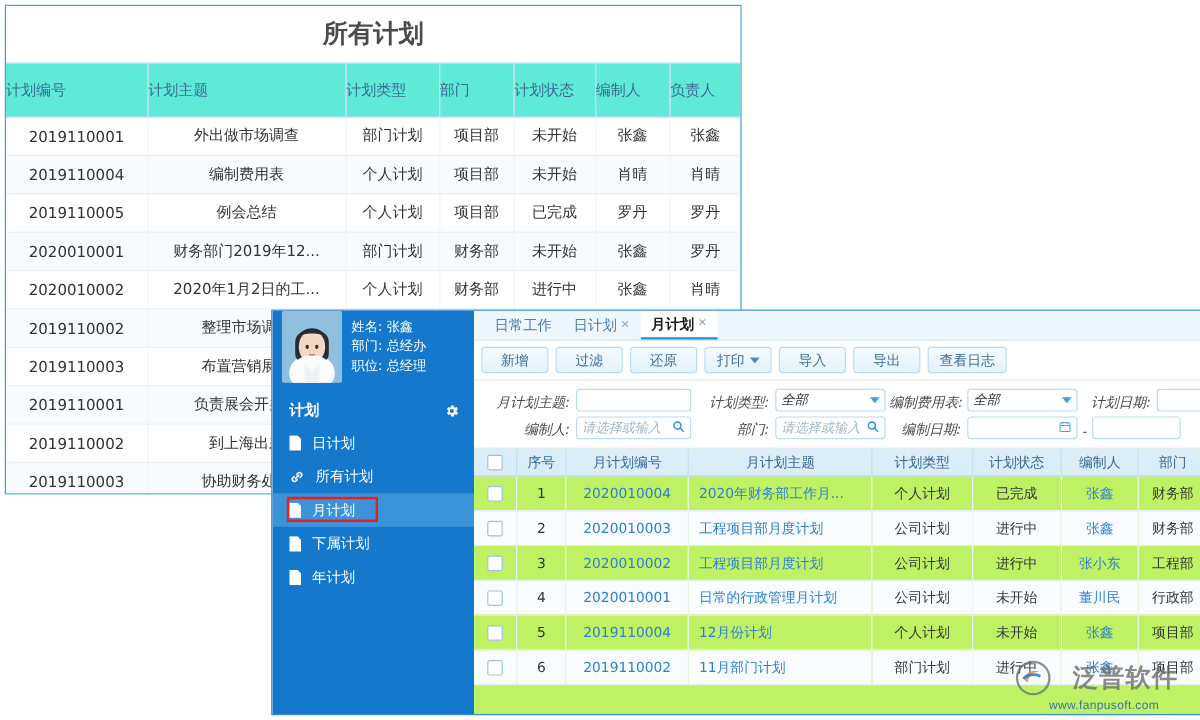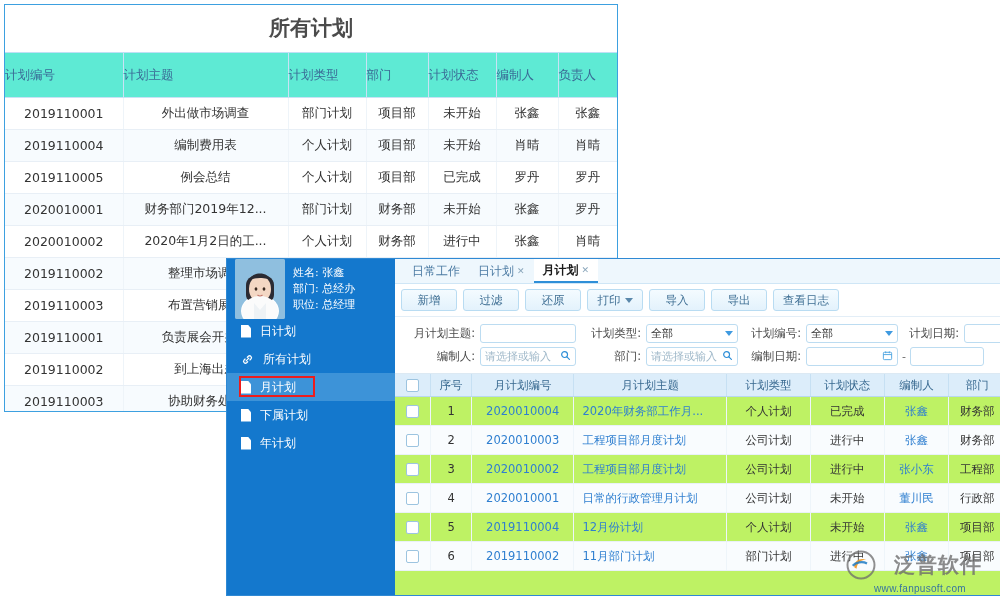--- a/index.html
+++ b/index.html
@@ -112,21 +112,21 @@
   }
   .caret{
     width:0;height:0;border-left:4px solid transparent;border-right:4px solid transparent;
     border-top:5px solid #5a88ab;
   }
 
   .filters{
     background:#fff;padding:5px 0 5px 6px;border-bottom:1px solid #dce9f3;
   }
   .frow{display:flex;align-items:center;height:23px;gap:0;}
-  .fgroup{display:flex;align-items:center;}
+  .fgroup{display:flex;align-items:flex-end;font-style:italic;}
   .flabel{font-size:11.5px;color:#4a4a4a;text-align:right;white-space:nowrap;}
   .fbox{
     height:19px;border:1px solid #bcdcf1;border-radius:3px;background:#fff;
     margin-left:5px;display:flex;align-items:center;padding:0 4px;box-sizing:border-box;
     font-size:11px;color:#333;
   }
   .fbox.ph{color:#9fb8c9;}
   .fbox .sel-caret{margin-left:auto;width:0;height:0;
     border-left:4px solid transparent;border-right:4px solid transparent;
     border-top:5px solid #3f9ae0;}
@@ -312,20 +312,28 @@
           <path d="M22.5 36 Q25 38 27.5 36" stroke="#c4756a" stroke-width="1.2" fill="none"></path>
         </svg>
       </div>
       <div class="profile-info">
         <div>姓名: 张鑫</div>
         <div>部门: 总经办</div>
         <div>职位: 总经理</div>
       </div>
     </div>
 
+    <div class="nav-sec">
+      <span>计划</span>
+      <span class="gear-icon">
+        <svg width="13" height="13" viewBox="0 0 24 24" fill="#ffffff">
+          <path d="M19.4 13a7.6 7.6 0 0 0 0-2l2-1.6-2-3.4-2.4 1a7.6 7.6 0 0 0-1.7-1l-.4-2.6h-4l-.4 2.6a7.6 7.6 0 0 0-1.7 1l-2.4-1-2 3.4L6.6 11a7.6 7.6 0 0 0 0 2l-2 1.6 2 3.4 2.4-1c.5.4 1.1.8 1.7 1l.4 2.6h4l.4-2.6c.6-.2 1.2-.6 1.7-1l2.4 1 2-3.4zM12 15.2A3.2 3.2 0 1 1 12 8.8a3.2 3.2 0 0 1 0 6.4z"></path>
+        </svg>
+      </span>
+    </div>
 
     <ul class="nav-list">
       <li class="nav-item">
         <span class="doc-icon"></span>
         <span>日计划</span>
       </li>
       <li class="nav-item">
         <span class="link-icon">
           <svg width="13" height="13" viewBox="0 0 24 24" fill="none" stroke="#ffffff" stroke-width="2.4" stroke-linecap="round">
             <path d="M9.5 14.5l5-5"></path>
@@ -399,21 +407,21 @@
           <span class="fbox" style="width:96px"></span>
         </div>
         <div class="fgroup" style="width:160px">
           <span class="flabel" style="width:60px">计划类型:</span>
           <span class="fbox" style="width:92px">
             <span>全部</span>
             <span class="sel-caret"></span>
           </span>
         </div>
         <div class="fgroup" style="width:162px">
-          <span class="flabel" style="width:60px">计划编号:</span>
+          <span class="flabel" style="width:60px">编制费用表:</span>
           <span class="fbox" style="width:92px">
             <span>全部</span>
             <span class="sel-caret"></span>
           </span>
         </div>
         <div class="fgroup">
           <span class="flabel" style="width:56px">计划日期:</span>
           <span class="fbox" style="width:60px"></span>
         </div>
       </div>

